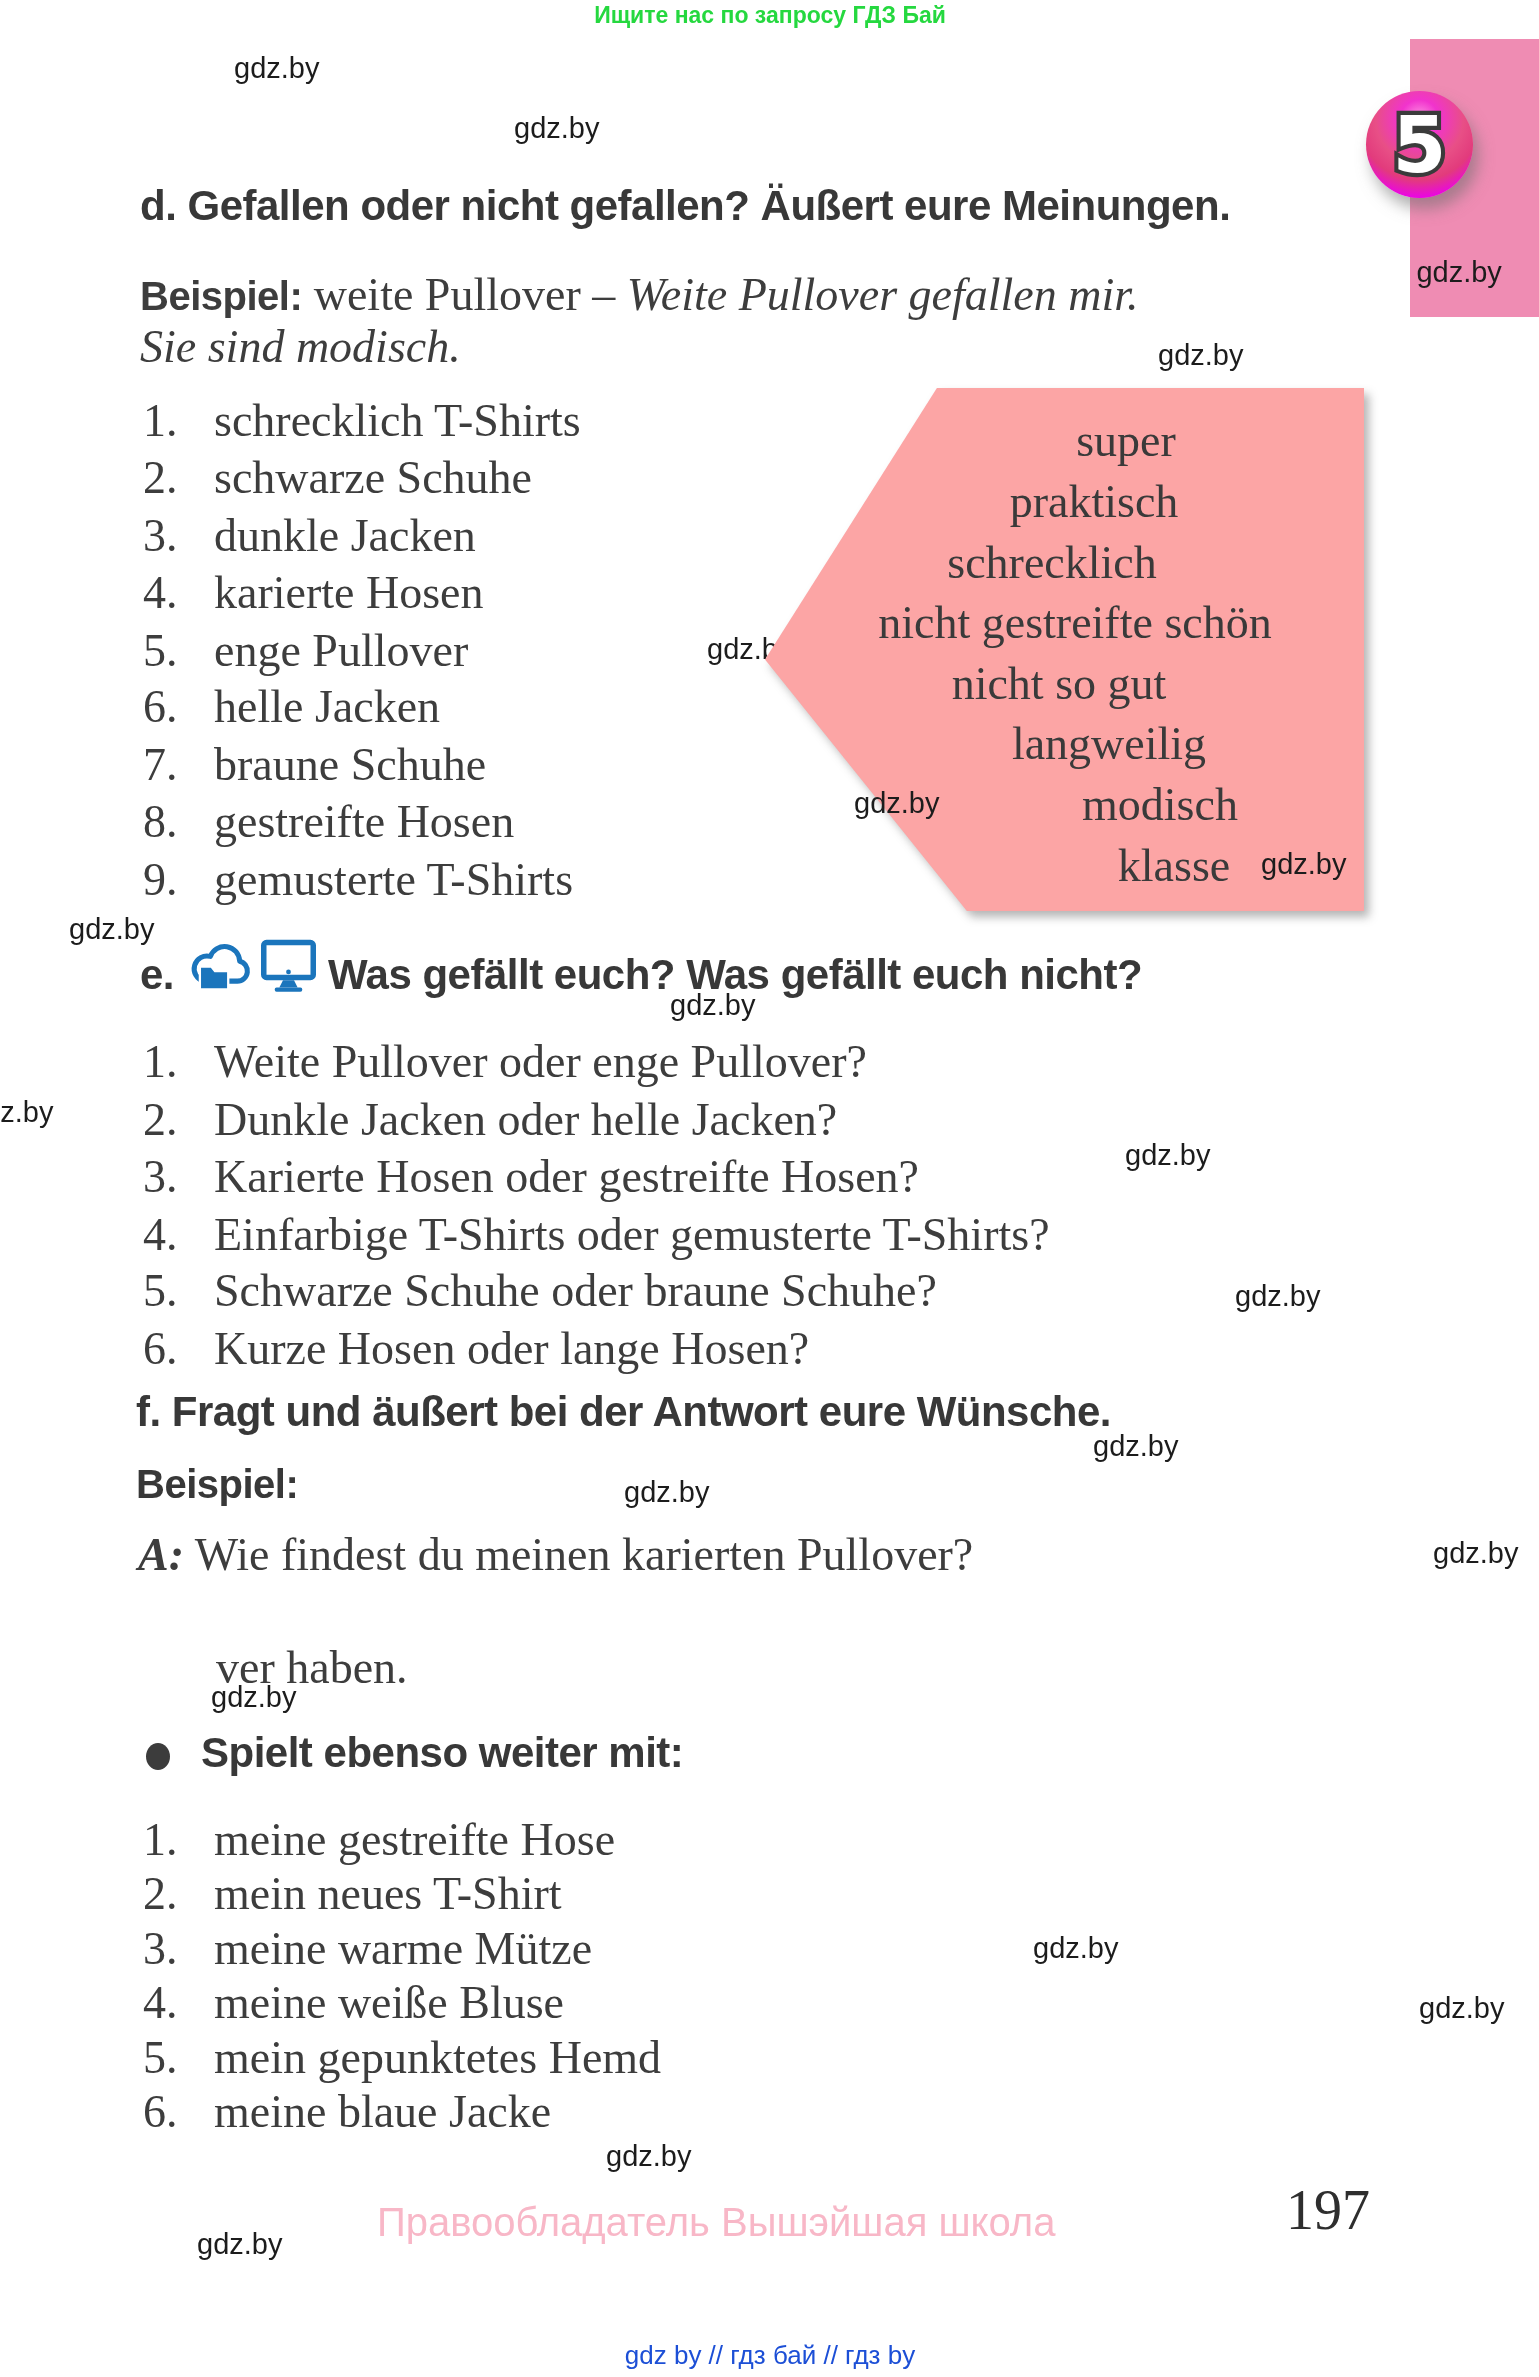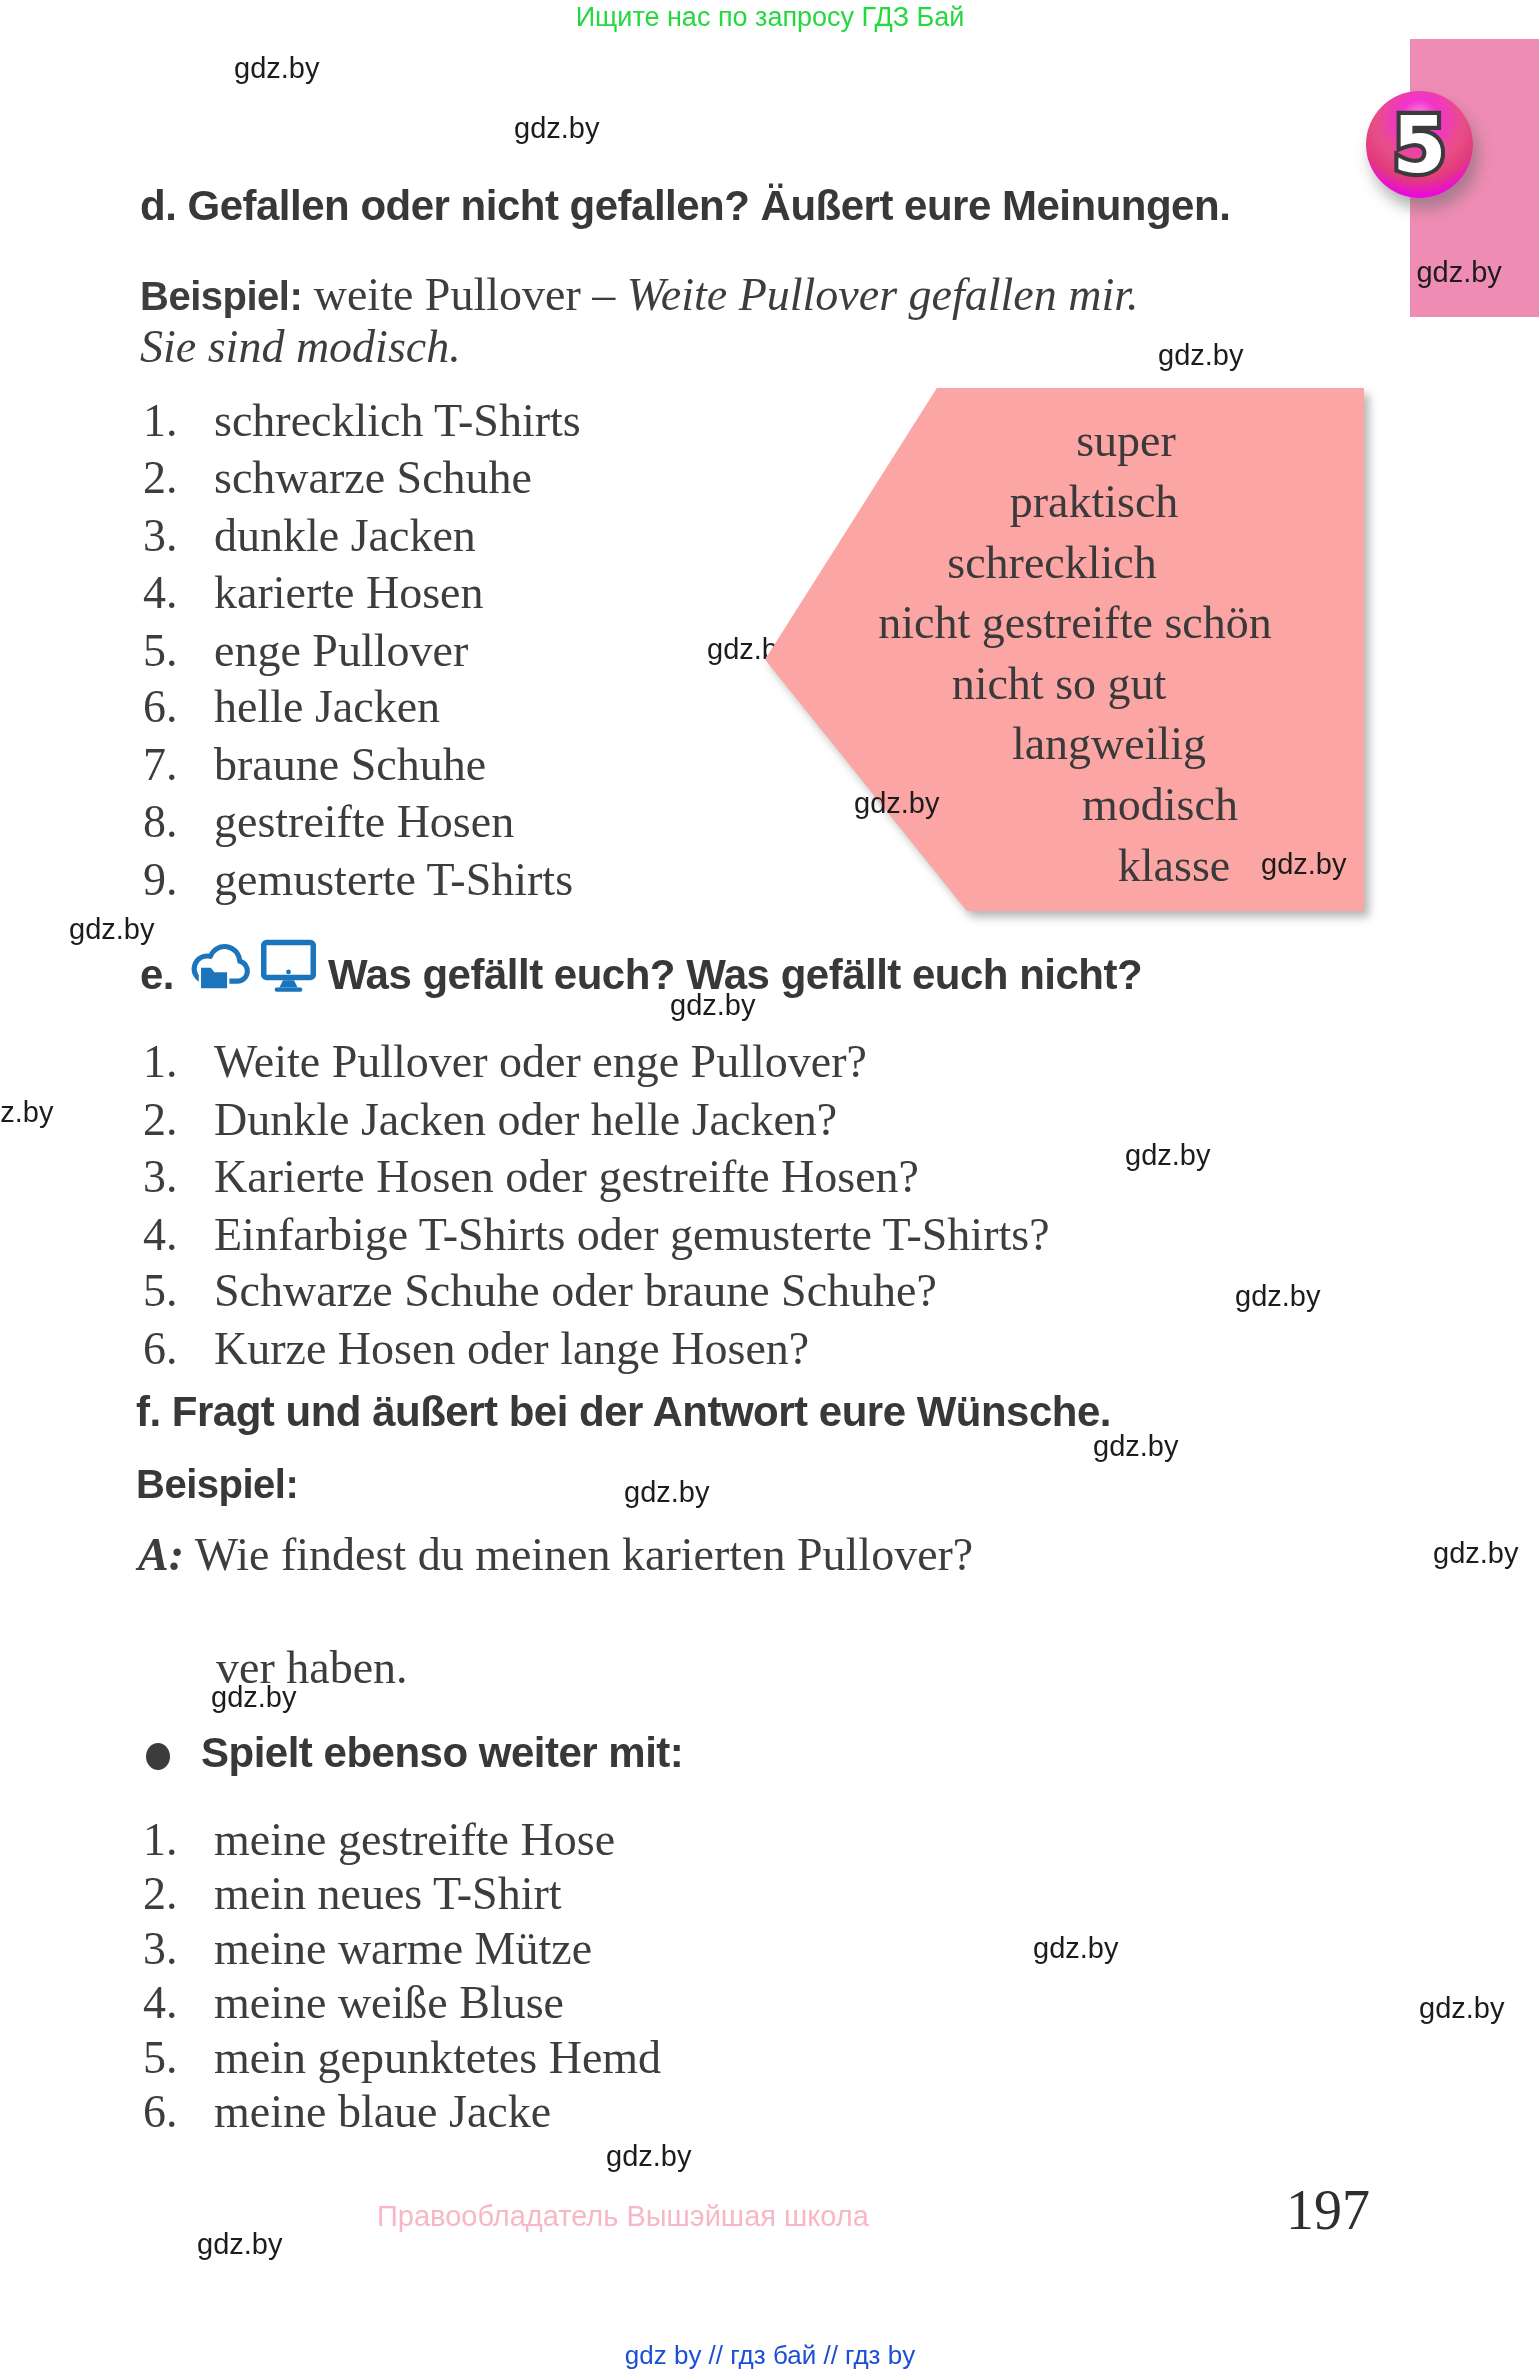--- a/index.html
+++ b/index.html
@@ -6,21 +6,21 @@
   #page{
     position:relative;width:1540px;height:2377px;background:#ffffff;
     overflow:hidden;font-family:"Liberation Sans",sans-serif;
   }
   .wm{
     position:absolute;font-family:"Liberation Sans",sans-serif;
     font-size:29px;color:#1c1c1c;white-space:nowrap;line-height:1;
   }
   .toplink{
     position:absolute;left:50%;top:3.7px;transform:translateX(-50%);
-    font-size:27px;font-weight:400;color:#25d83f;white-space:nowrap;line-height:1;
+    font-size:23px;font-weight:700;color:#25d83f;white-space:nowrap;line-height:1;
   }
   .botlinks{
     position:absolute;left:50%;top:2342px;transform:translateX(-50%);
     font-size:26px;color:#1c4fd6;white-space:nowrap;line-height:1;
   }
   .pinkrect{
     position:absolute;left:1410px;top:39px;width:130px;height:278px;
     background:#ef8cb3;
   }
   .badge{
@@ -46,21 +46,21 @@
   .boxword{
     position:absolute;transform:translateX(-50%);
     font-family:"Liberation Serif",serif;font-size:46px;color:#3a3a3a;
     white-space:nowrap;line-height:1;
   }
   .bullet{
     position:absolute;left:146px;top:1743px;width:24px;height:27px;border-radius:50%;
     background:#3c3c3c;
   }
   .footerpink{
-    position:absolute;left:377px;top:2202px;font-size:29px;color:#f8b7c7;
+    position:absolute;left:377px;top:2202px;font-size:40px;color:#f8b7c7;
     white-space:nowrap;line-height:1;
   }
   .pagenum{
     position:absolute;left:1286px;top:2182px;font-family:"Liberation Serif",serif;
     font-size:56px;color:#2e2e2e;line-height:1;
   }
   .ital{font-style:italic;}
   .bsans{font-family:"Liberation Sans",sans-serif;font-weight:bold;font-size:40px;letter-spacing:-0.5px;}
   .ablabel{font-weight:bold;font-style:italic;}
   .icon{position:absolute;}

